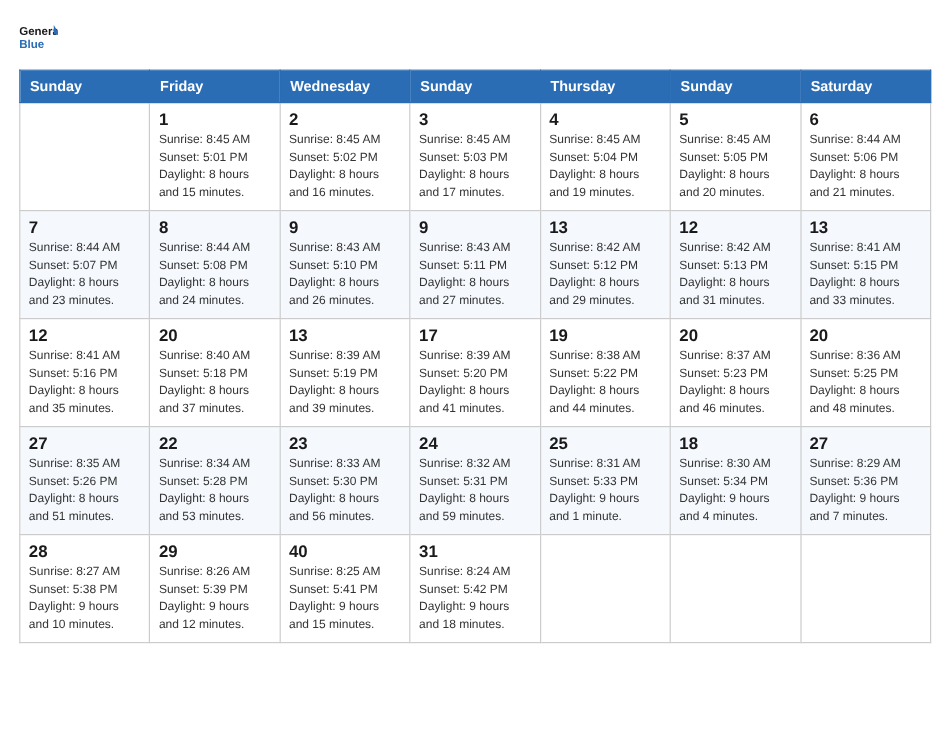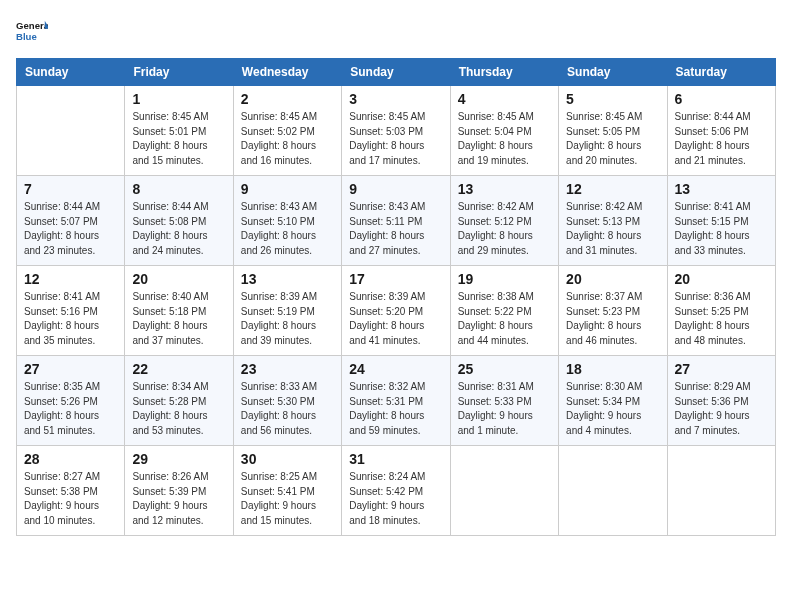--- a/index.html
+++ b/index.html
@@ -229,21 +229,21 @@
       <tr>
         <td>
           <span class="day-number">28</span>
           <div class="cell-content">Sunrise: 8:27 AM<br>Sunset: 5:38 PM<br>Daylight: 9 hours and 10 minutes.</div>
         </td>
         <td>
           <span class="day-number">29</span>
           <div class="cell-content">Sunrise: 8:26 AM<br>Sunset: 5:39 PM<br>Daylight: 9 hours and 12 minutes.</div>
         </td>
         <td>
-          <span class="day-number">30</span>
+          <span class="day-number">40</span>
           <div class="cell-content">Sunrise: 8:25 AM<br>Sunset: 5:41 PM<br>Daylight: 9 hours and 15 minutes.</div>
         </td>
         <td>
           <span class="day-number">31</span>
           <div class="cell-content">Sunrise: 8:24 AM<br>Sunset: 5:42 PM<br>Daylight: 9 hours and 18 minutes.</div>
         </td>
         <td></td>
         <td></td>
         <td></td>
       </tr>

